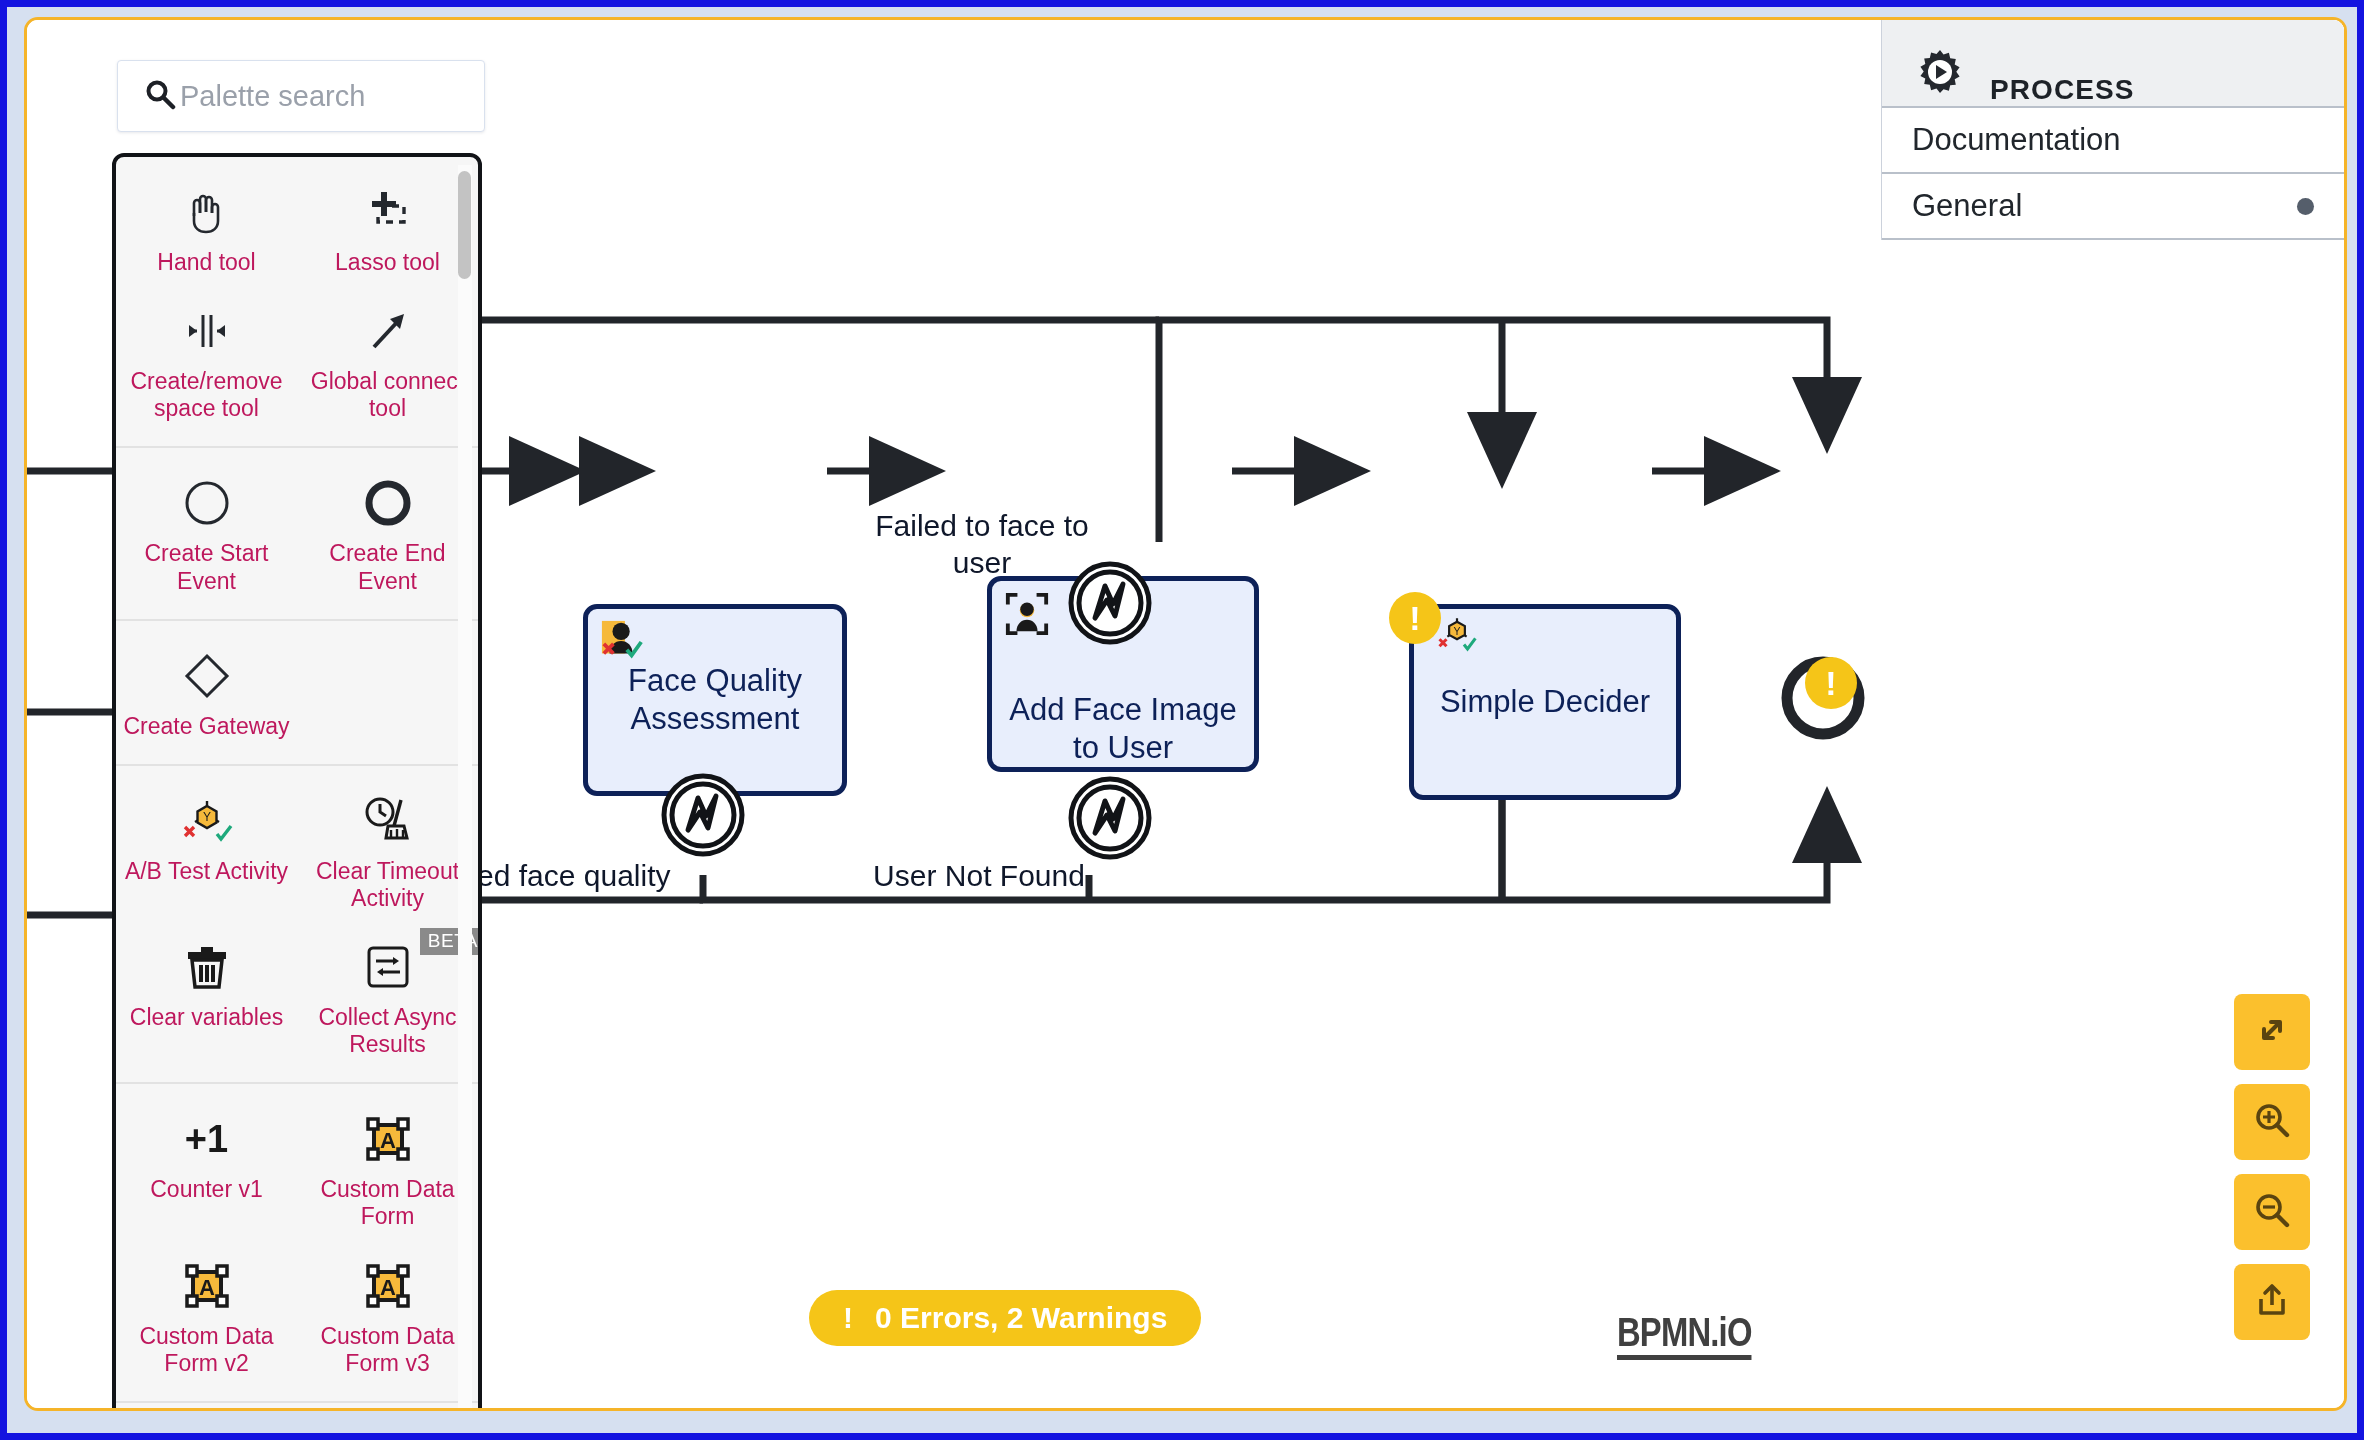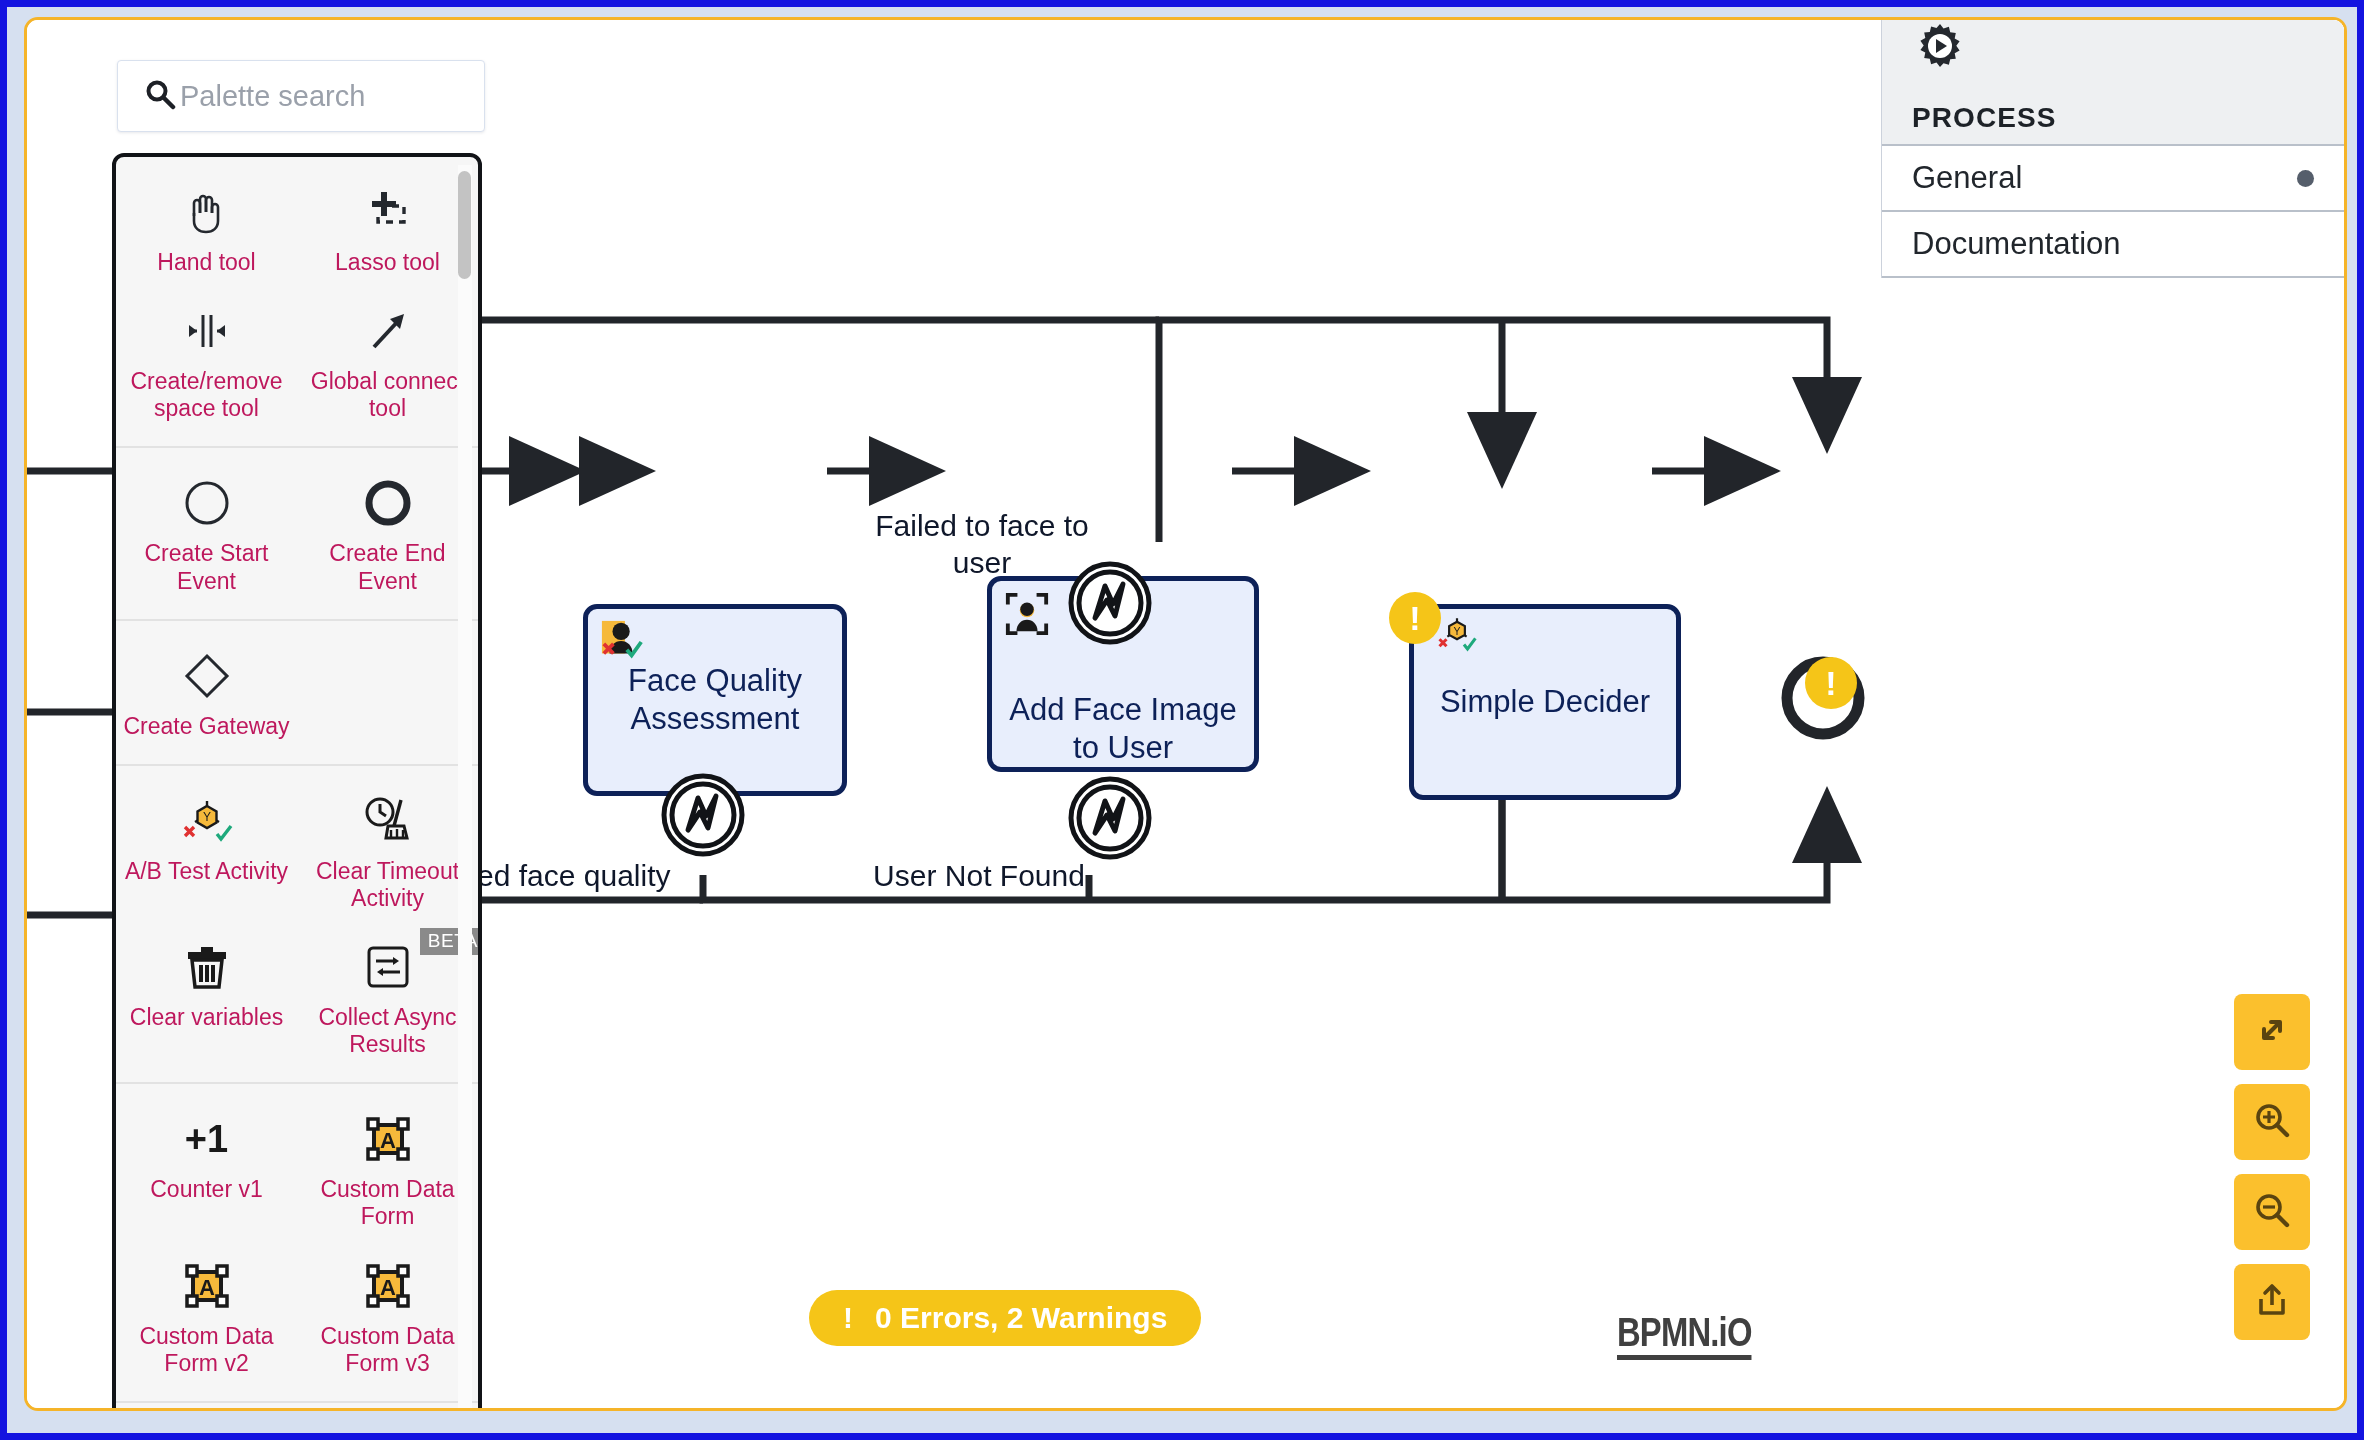--- a/index.html
+++ b/index.html
@@ -175,27 +175,26 @@
   
   #props-panel {
     position: absolute;
     right: 0; top: 0;
     width: 462px;
     background: #ffffff;
     border-left: 1px solid #ccd2dc;
     z-index: 50;
   }
   #props-header {
-    height: 126px;
+    height: 88px;
     background: #eef0f2;
-    display: flex; align-items: flex-start;
+    display: flex; align-items: flex-end;
     gap: 22px; padding-left: 30px;
     border-bottom: 2px solid #b9c0ca;
     box-sizing: border-box;
-    flex-direction: column;
   }
   #props-header .title {
     font-size: 28px;
     font-weight: bold;
     letter-spacing: 1.1px;
     color: #1d2228;
   }
   .props-row {
     height: 66px;
     display: flex; align-items: center;
@@ -599,25 +598,25 @@
         <span>
           <svg width="56" height="56" viewBox="0 0 56 56">
             <path d="M28 4l3.5 4.4 5.4-1.6 1.3 5.5 5.6.6-1.1 5.5 4.9 2.8-3.3 4.6 3.3 4.6-4.9 2.8 1.1 5.5-5.6.6-1.3 5.5-5.4-1.6L28 47l-3.5-4.4-5.4 1.6-1.3-5.5-5.6-.6 1.1-5.5L8.4 30l3.3-4.6L8.4 20.8l4.9-2.8-1.1-5.5 5.6-.6 1.3-5.5 5.4 1.6z" fill="#24282e"></path>
             <circle cx="28" cy="26" r="12" fill="#fff"></circle>
             <path d="M24 19 l11 7 l-11 7z" fill="#24282e"></path>
           </svg>
         </span>
         <span class="title">PROCESS</span>
       </div>
       <div class="props-row">
+        <span>Documentation</span>
+      </div>
+      <div class="props-row">
         <span>General</span>
         <span class="dot-marker"></span>
-      </div>
-      <div class="props-row">
-        <span>Documentation</span>
       </div>
     </div>
 
     <div id="status-pill">
       <span>!</span>
       <span>0 Errors, 2 Warnings</span>
     </div>
 
     <div id="bpmnio-logo">BPMN.iO</div>
 

